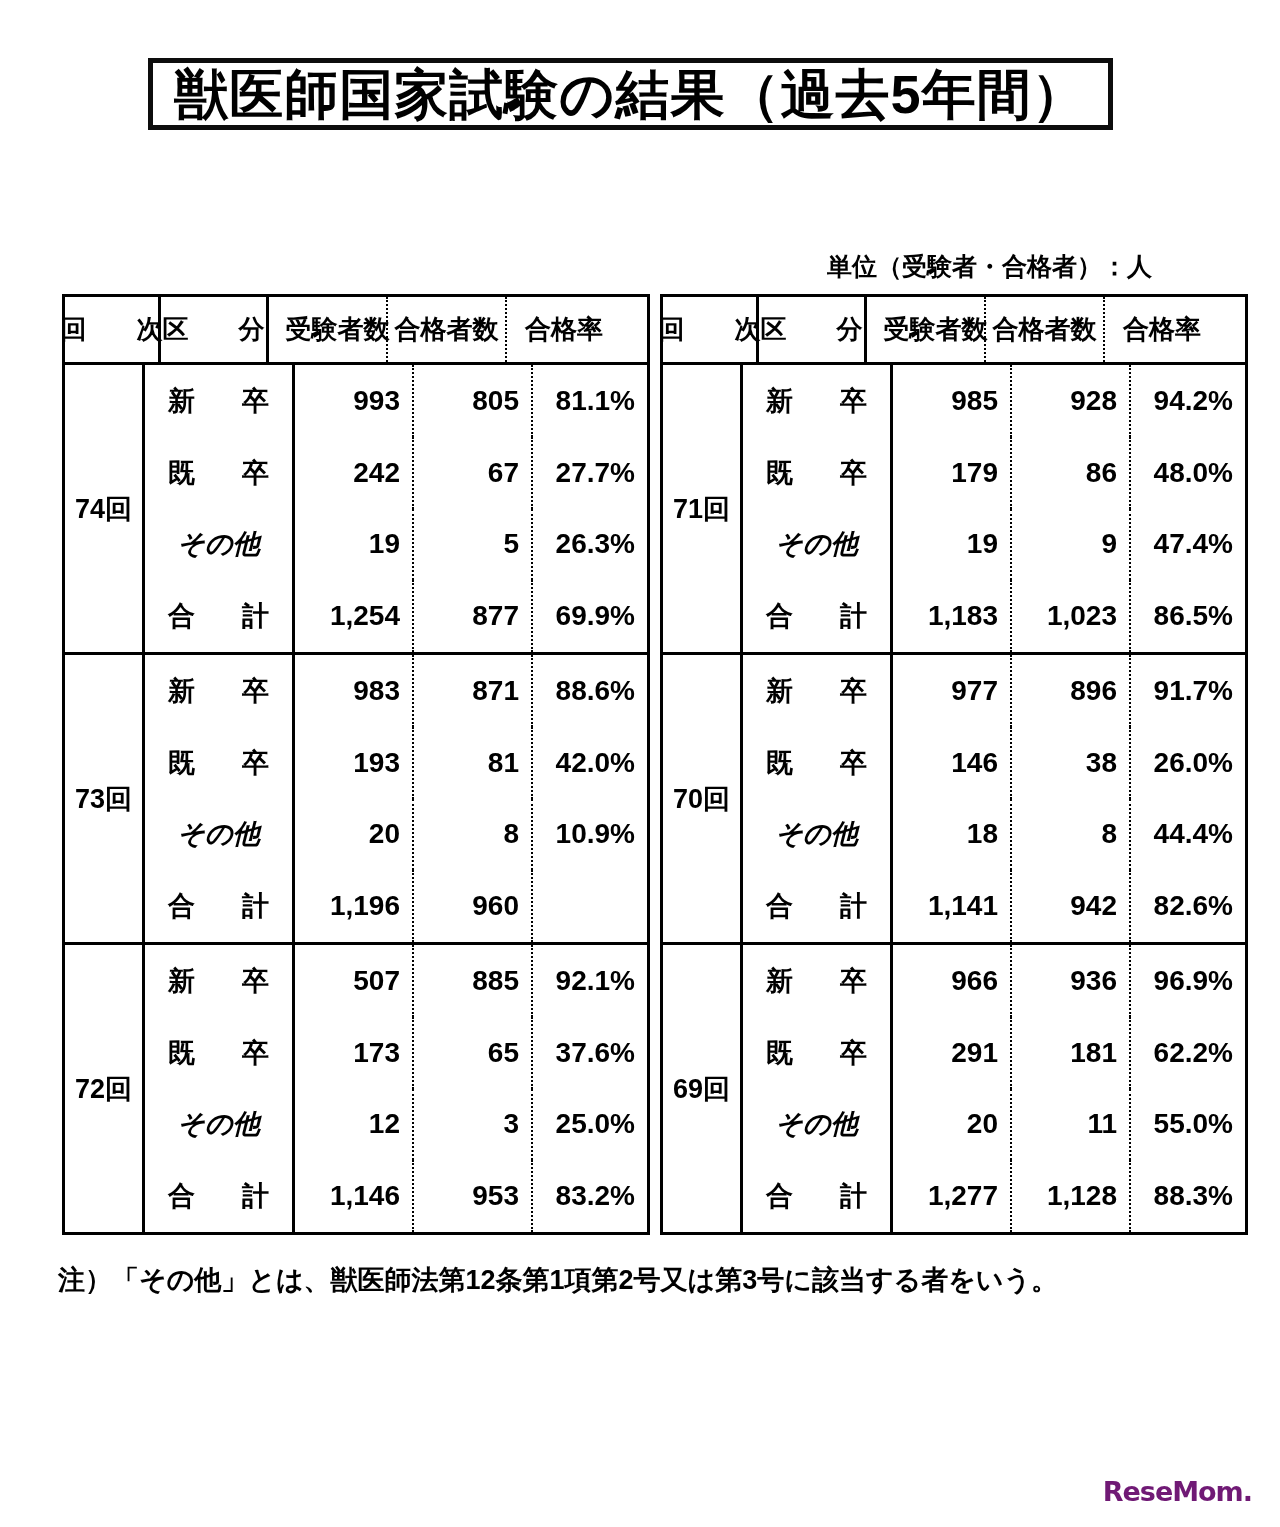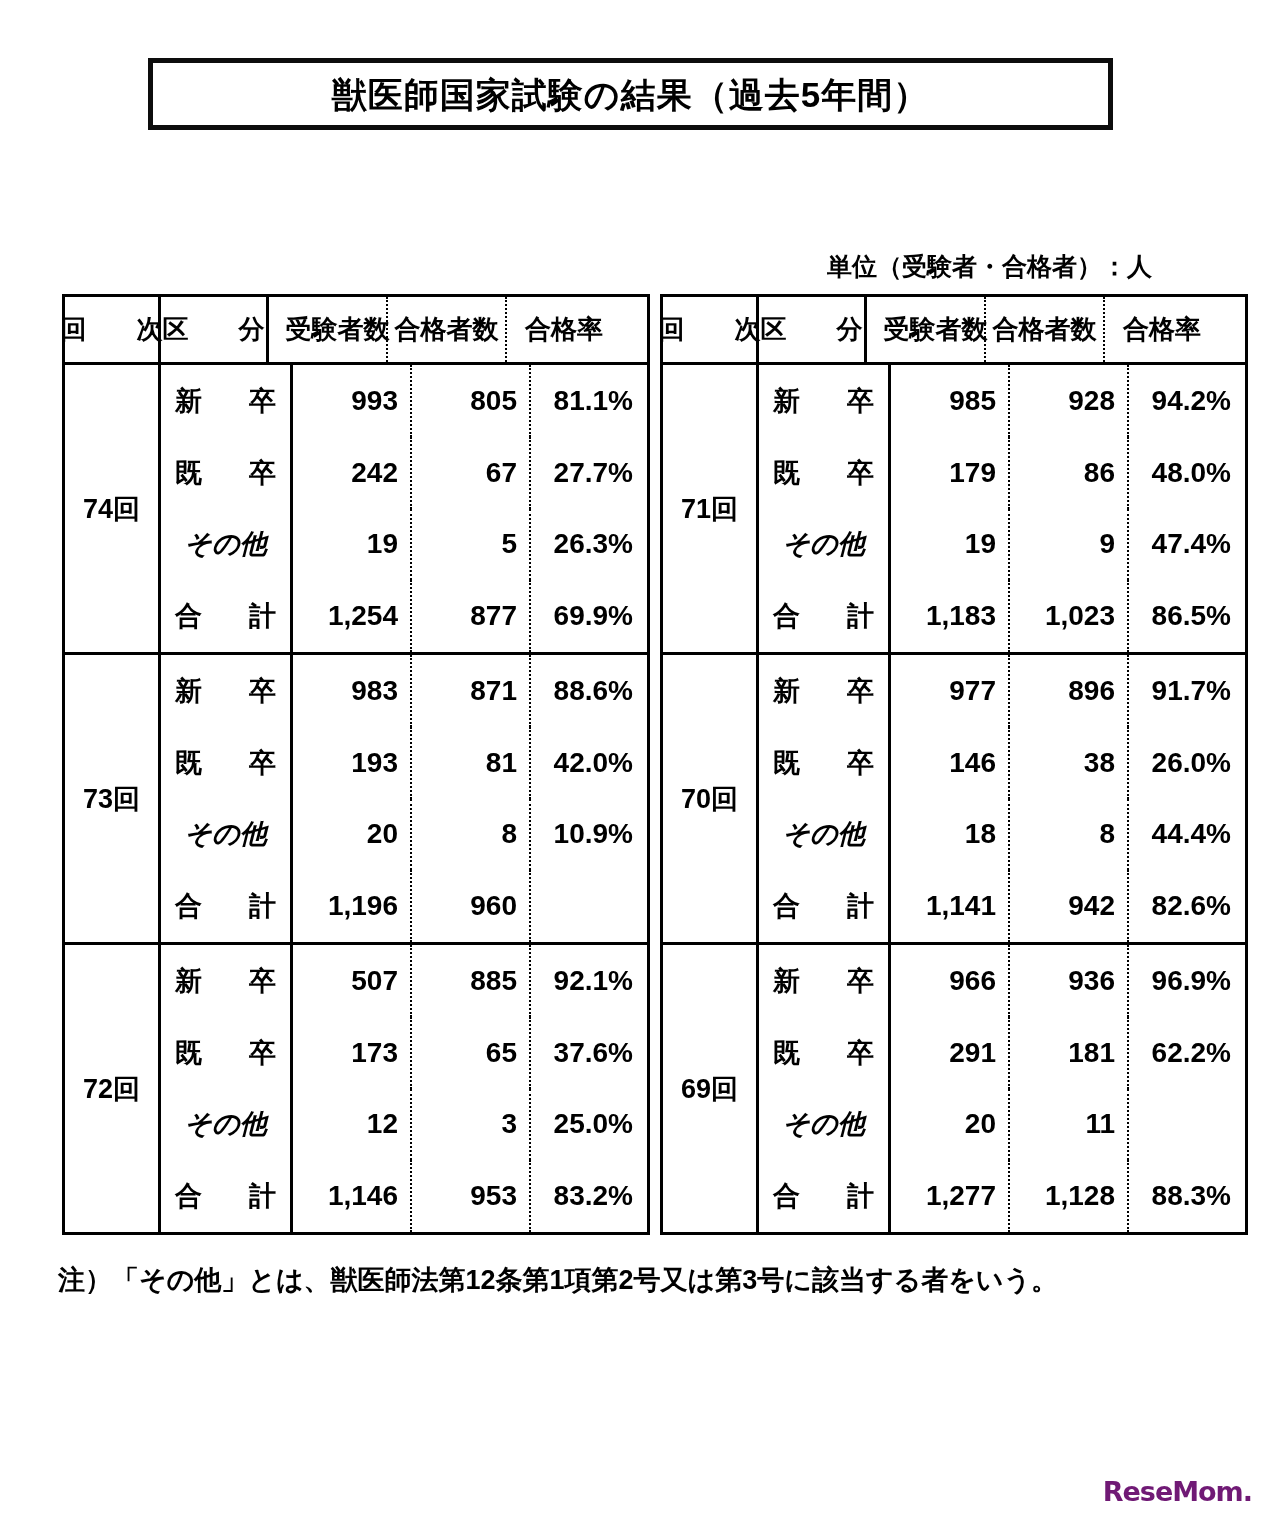--- a/index.html
+++ b/index.html
@@ -24,21 +24,21 @@
     width: 965px;
     height: 72px;
     border: 5px solid #0d0d0d;
     box-sizing: border-box;
     background: #ffffff;
     display: flex;
     align-items: center;
     justify-content: center;
   }
   .title-text {
-    font-size: 35px;
+    font-size: 54px;
     font-weight: bold;
     letter-spacing: 1px;
     line-height: 1;
     white-space: nowrap;
   }
 
   
   .unit-note {
     position: absolute;
     right: 128px;
@@ -116,21 +116,21 @@
     flex: 1;
     display: flex;
     flex-direction: column;
   }
   .d-row {
     flex: 1;
     display: flex;
     align-items: center;
   }
   .d-kubun {
-    width: 132px;
+    width: 150px;
     border-right: 3px solid #000000;
     box-sizing: border-box;
     align-self: stretch;
     display: flex;
     align-items: center;
     justify-content: center;
     font-size: 27px;
     font-weight: bold;
     letter-spacing: 10px;
     text-indent: 10px;
@@ -364,20 +364,21 @@
             <div class="d-row">
               <div class="d-kubun">既　卒</div>
               <div class="d-num n1">291</div>
               <div class="d-num n2">181</div>
               <div class="d-num n3">62.2%</div>
             </div>
             <div class="d-row">
               <div class="d-kubun wide">その他</div>
               <div class="d-num n1">20</div>
               <div class="d-num n2">11</div>
+              <div class="d-num n3">55.0%</div>
             </div>
             <div class="d-row">
               <div class="d-kubun">合　計</div>
               <div class="d-num n1">1,277</div>
               <div class="d-num n2">1,128</div>
               <div class="d-num n3">88.3%</div>
             </div>
           </div>
         </div>
       </div>

